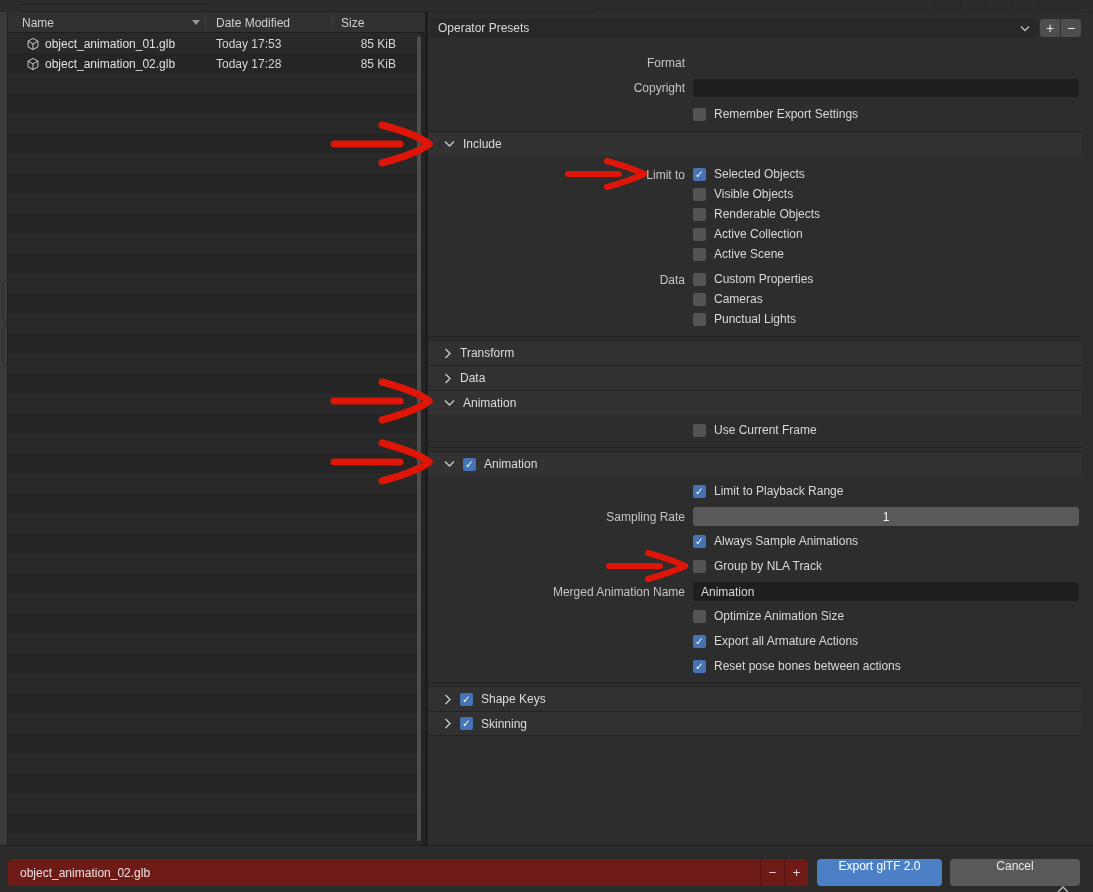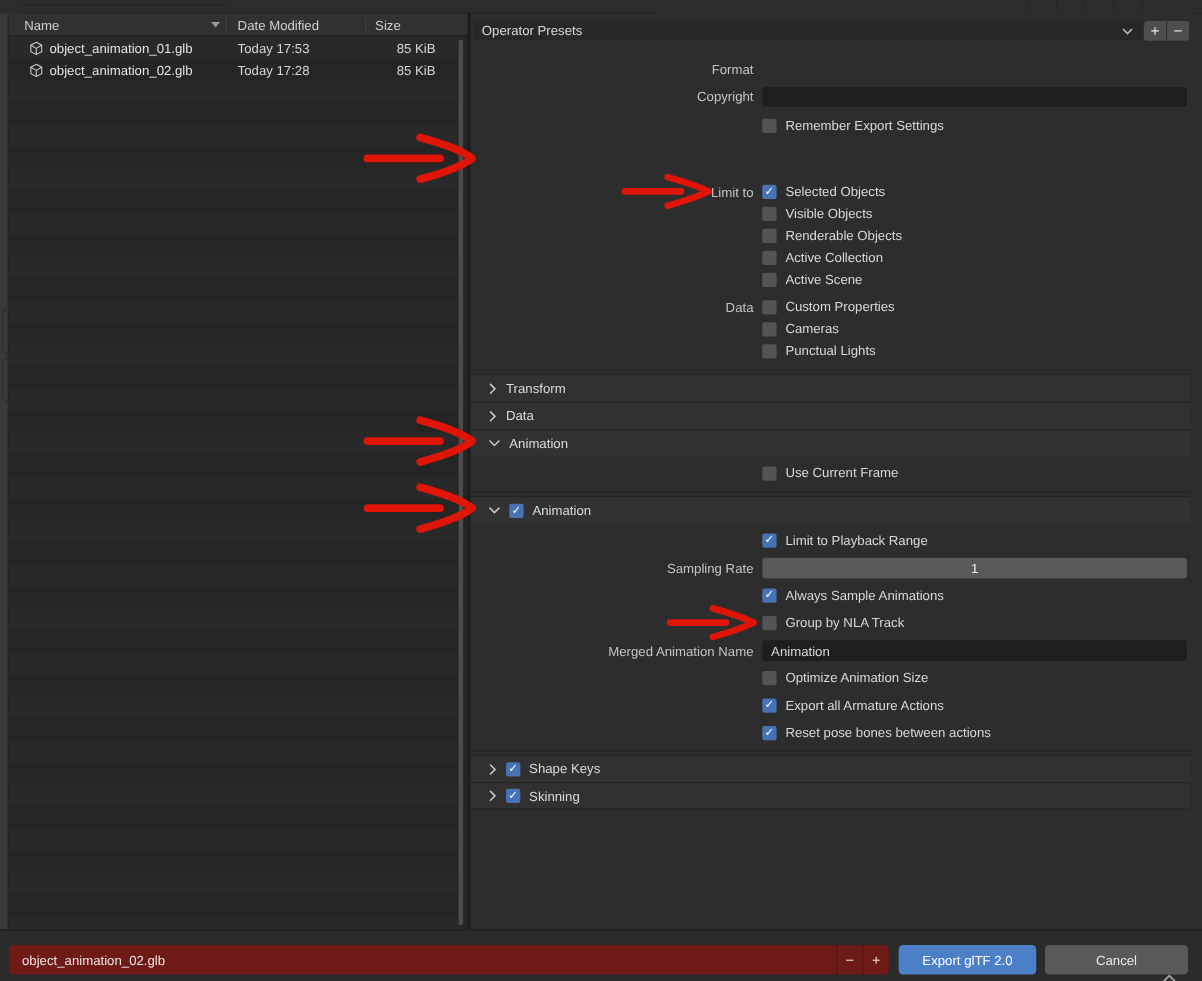--- a/index.html
+++ b/index.html
@@ -42,21 +42,21 @@
   .cb{width:13px;height:13px;border-radius:2px;background:#545454;flex:none;position:relative;}
   .cb.checked{background:#4772b3;}
   .cb.checked::after{content:"\2713";position:absolute;left:2px;top:0;font-size:10.5px;line-height:13px;color:#fff;font-weight:700;}
   .cbl{color:#d9d9d9;line-height:14px;}
   .sepline{position:absolute;left:428px;width:654px;height:1px;background:#242424;}
   
   .footer{left:0;top:845px;width:1093px;height:47px;background:#2b2b2b;border-top:1px solid #1e1e1e;box-sizing:border-box;}
   .fnfield{position:absolute;left:8px;top:13px;width:800px;height:27px;background:#6e1b18;border-radius:4px;display:flex;align-items:center;overflow:hidden;}
   .fnfield .txt{flex:1;padding-left:12px;color:#ece4e3;}
   .fnbtn{width:23px;height:27px;display:flex;align-items:center;justify-content:center;color:#e7dcdb;border-left:1px solid #531412;font-size:13px;}
-  .btn{position:absolute;top:13px;height:27px;border-radius:4px;display:flex;align-items:center;justify-content:center;}
+  .btn{position:absolute;top:13px;height:27px;border-radius:4px;display:flex;align-items:flex-start;justify-content:center;}
   .btn-export{left:817px;width:125px;background:#4b80c7;color:#ffffff;}
   .btn-cancel{left:950px;width:130px;background:#595959;color:#e9e9e9;}
   
   .rsliver{left:1082px;top:0;width:11px;height:892px;background:#282828;border-left:1px solid #1c1c1c;box-sizing:border-box;overflow:hidden;}
   .rsliver .frag{position:absolute;left:1px;color:#8a8a8a;font-size:11px;}
   .glyph{position:absolute;left:2px;width:7px;border-radius:1px;}
   .arrow{position:absolute;pointer-events:none;}
   .chev{flex:none;display:block;}
 </style>
 </head>
@@ -136,20 +136,26 @@
   <div class="row-label" style="top:81px;">Copyright</div>
   <div class="field inputf" style="left:693px;top:79px;width:386px;height:18px;">
     <span></span>
   </div>
 
   <div class="cbrow" style="left:693px;top:107px;text-align:center;">
     <span class="cb"></span>
     <span class="cbl">Remember Export Settings</span>
   </div>
 
+  <div class="hdr" style="top:131px;">
+    <svg class="chev" width="11" height="8" viewBox="0 0 11 8">
+        <polyline points="1,1.5 5.5,6 10,1.5" fill="none" stroke="#c8c8c8" stroke-width="1.4"></polyline>
+      </svg>
+    <span class="title">Include</span>
+  </div>
 
   <div class="row-label" style="top:168px;">Limit to</div>
   <div class="cbrow" style="left:693px;top:167px;">
     <span class="cb checked"></span>
     <span class="cbl">Selected Objects</span>
   </div>
   <div class="cbrow" style="left:693px;top:187px;">
     <span class="cb"></span>
     <span class="cbl">Visible Objects</span>
   </div>

